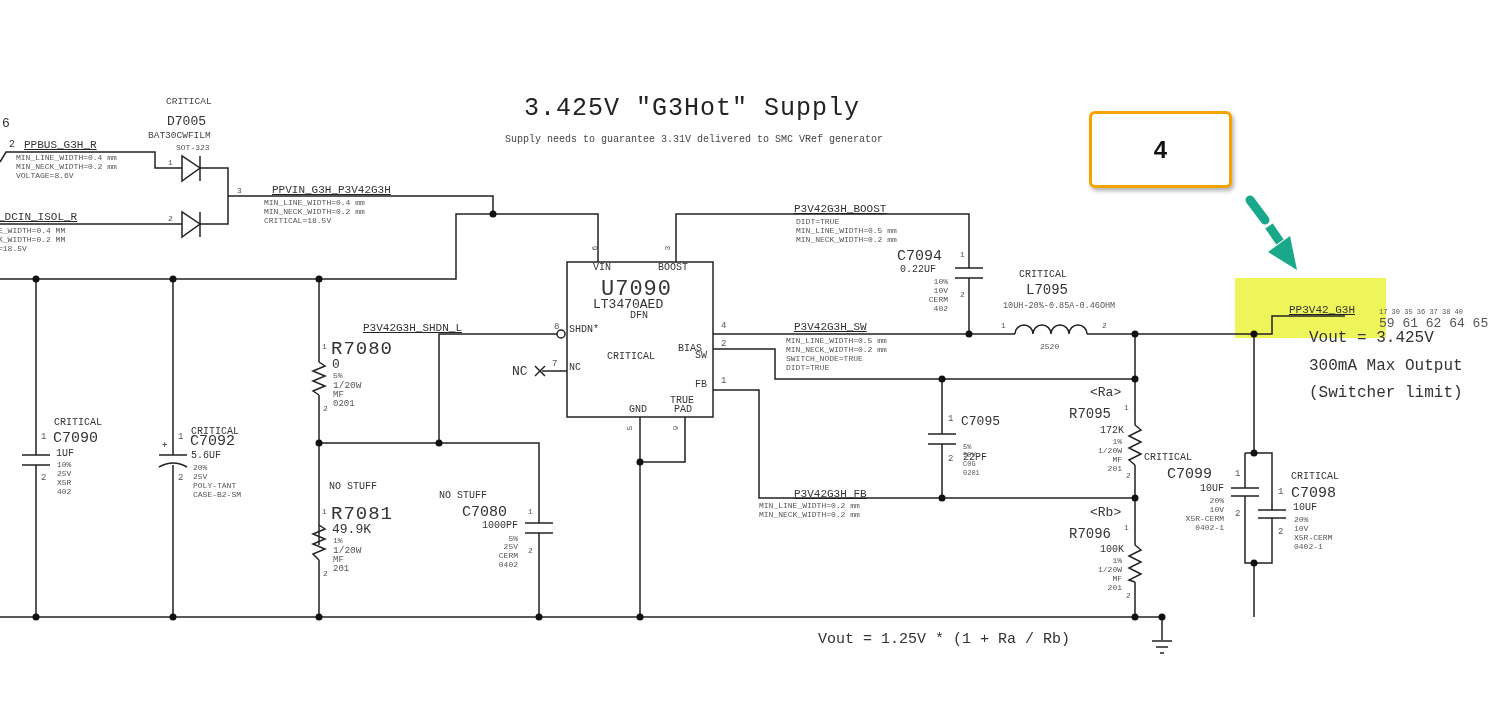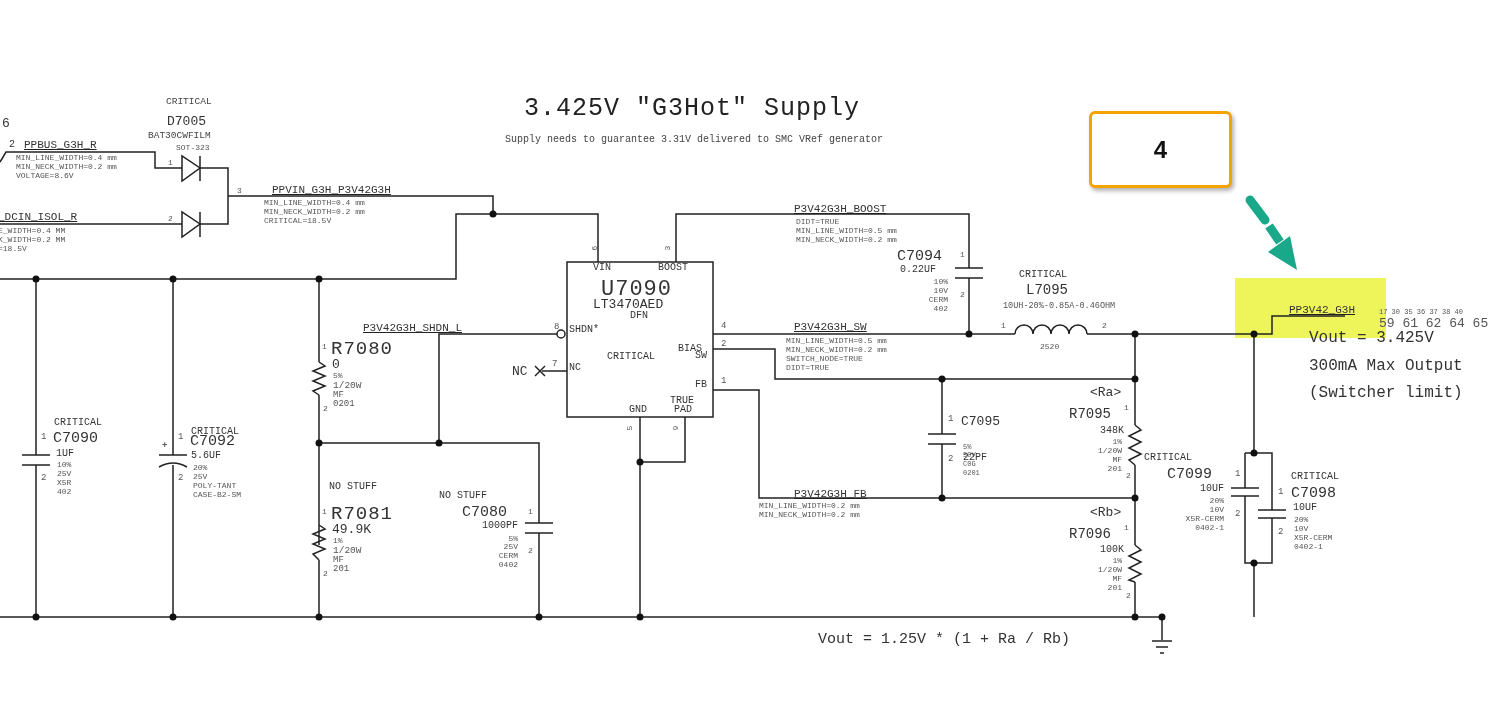--- a/index.html
+++ b/index.html
@@ -229,21 +229,21 @@
 <div class="t mid" style="left:961px;top:415px;">C7095</div>
 <div class="t pin" style="left:963px;top:453px;">22PF</div>
 <div class="t xs" style="left:963px;top:444px;font-size:7px;">5%</div>
 <div class="t xs" style="left:963px;top:452px;font-size:7px;">50V</div>
 <div class="t xs" style="left:963px;top:461px;font-size:7px;">C0G</div>
 <div class="t xs" style="left:963px;top:470px;font-size:7px;">0201</div>
 
 <div class="t mid" style="left:1090px;top:386px;">&lt;Ra&gt;</div>
 <div class="t mid" style="left:1069px;top:407px;font-size:14px;">R7095</div>
 <div class="t xs" style="left:1124px;top:404px;">1</div>
-<div class="t pin right" style="left:1074px;top:426px;width:50px;">348K</div>
+<div class="t pin right" style="left:1074px;top:426px;width:50px;">172K</div>
 <div class="t xs right" style="left:1074px;top:438px;width:48px;">1%</div>
 <div class="t xs right" style="left:1074px;top:447px;width:48px;">1/20W</div>
 <div class="t xs right" style="left:1074px;top:456px;width:48px;">MF</div>
 <div class="t xs right" style="left:1074px;top:465px;width:48px;">201</div>
 <div class="t xs" style="left:1126px;top:472px;">2</div>
 
 <div class="t mid" style="left:1090px;top:506px;">&lt;Rb&gt;</div>
 <div class="t mid" style="left:1069px;top:527px;font-size:14px;">R7096</div>
 <div class="t xs" style="left:1124px;top:524px;">1</div>
 <div class="t pin right" style="left:1074px;top:545px;width:50px;">100K</div>

